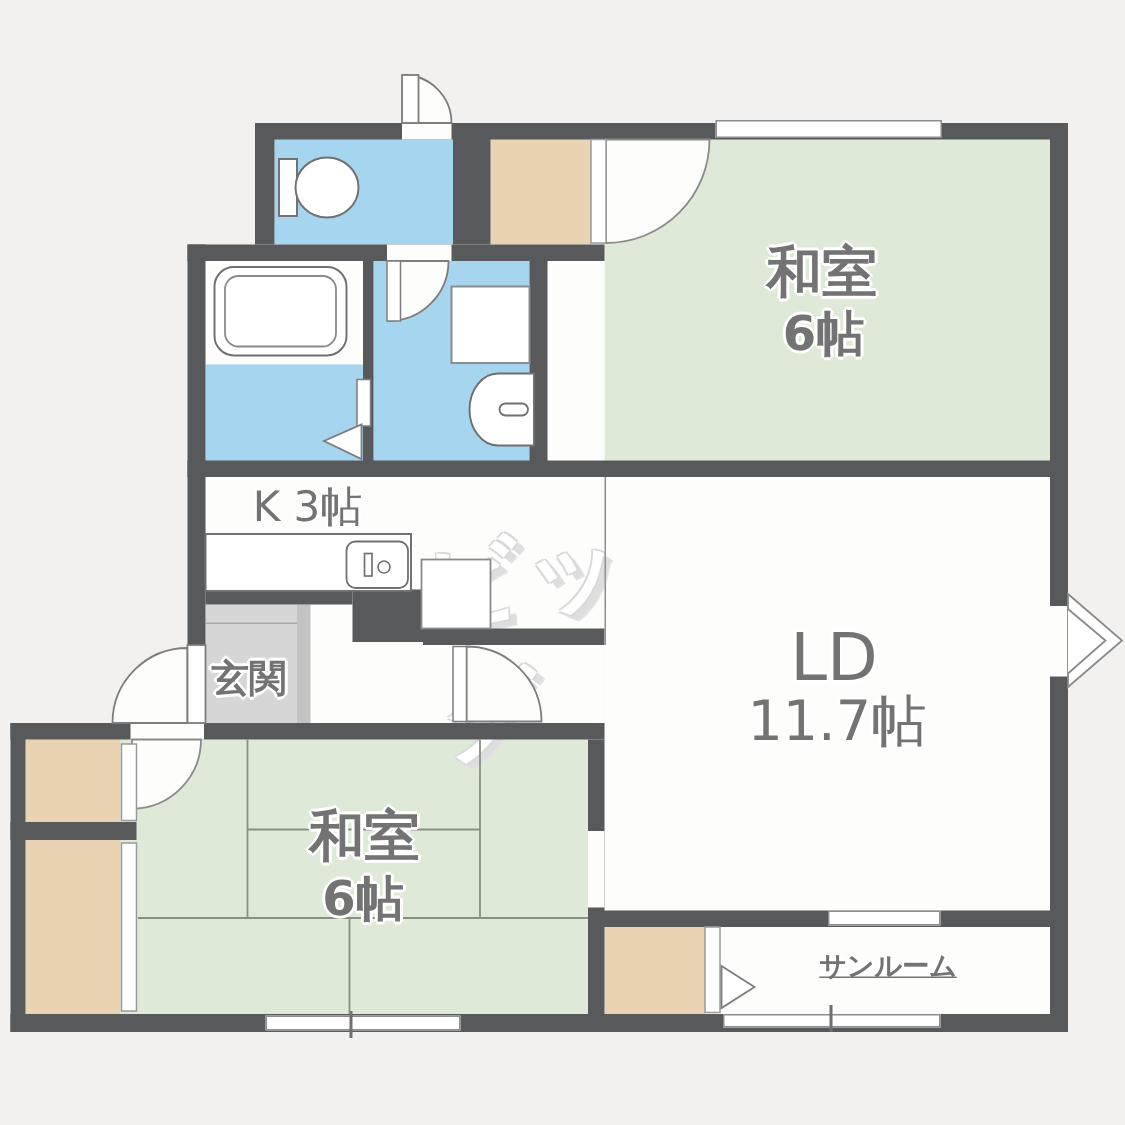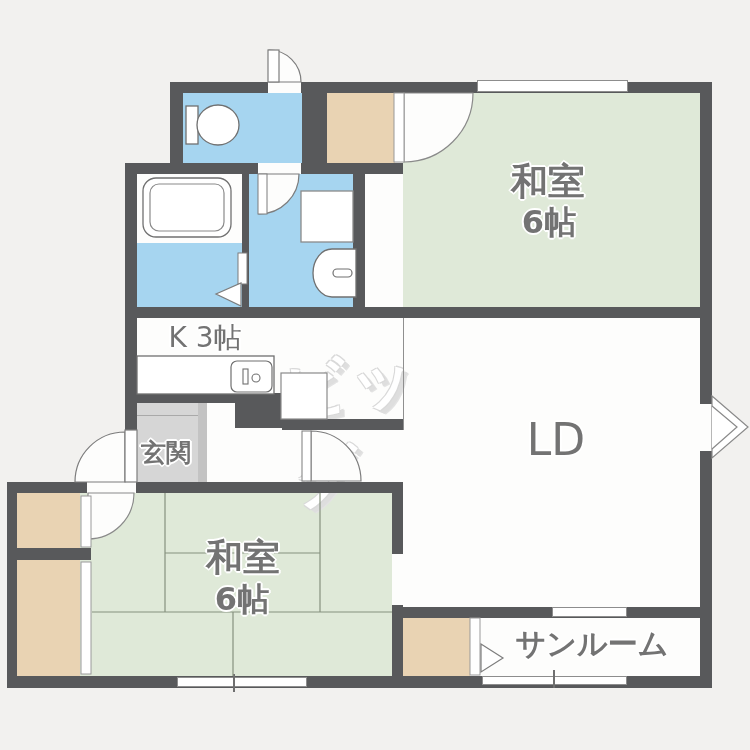--- a/index.html
+++ b/index.html
@@ -167,19 +167,20 @@
       <line x1="165" y1="493" x2="165" y2="612"></line>
       <line x1="320" y1="493" x2="320" y2="612"></line>
       <line x1="165" y1="553" x2="320" y2="553"></line>
       <line x1="233" y1="612" x2="233" y2="676"></line>
     </g>
   </svg>
 
   <div class="lbl" style="left:548px;top:182px;font-size:37px;">和室</div>
   <div class="lbl" style="left:549px;top:223px;font-size:32px;">6帖</div>
   <div class="lbl" style="left:556px;top:439px;font-size:44px;font-weight:500;text-align:right;">LD</div>
+  <div class="lbl" style="left:558px;top:481px;font-size:37px;font-weight:500;">11.7帖</div>
   <div class="lbl" style="left:205px;top:338px;font-size:28px;font-weight:500;">K 3帖</div>
   <div class="lbl" style="left:166px;top:452px;font-size:25px;">玄関</div>
   <div class="lbl" style="left:243px;top:558px;font-size:37px;">和室</div>
   <div class="lbl" style="left:242px;top:600px;font-size:32px;">6帖</div>
-  <div class="lbl" style="left:592px;top:644px;font-size:30px;">サンルーム</div>
+  <div class="lbl" style="left:592px;top:644px;font-size:18px;text-decoration:underline;">サンルーム</div>
 
 </div>
 
 </body></html>

